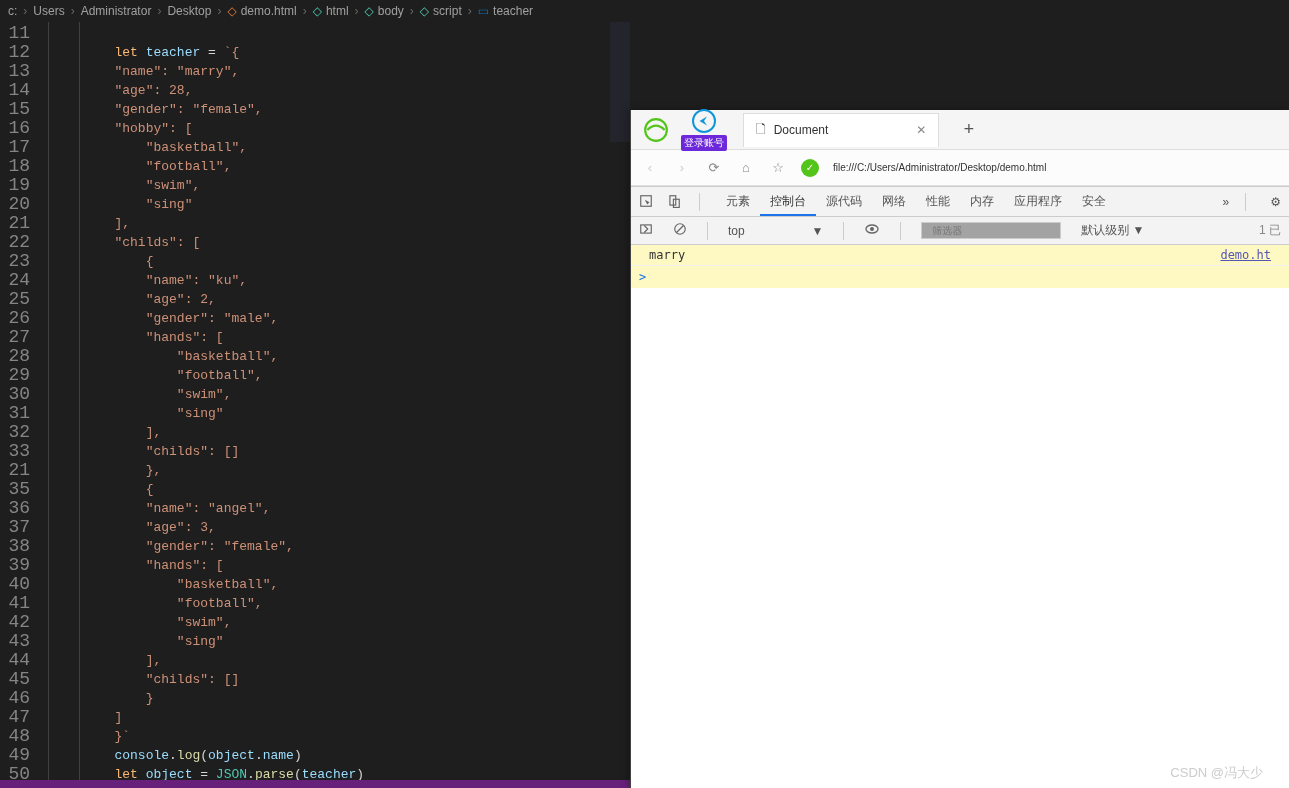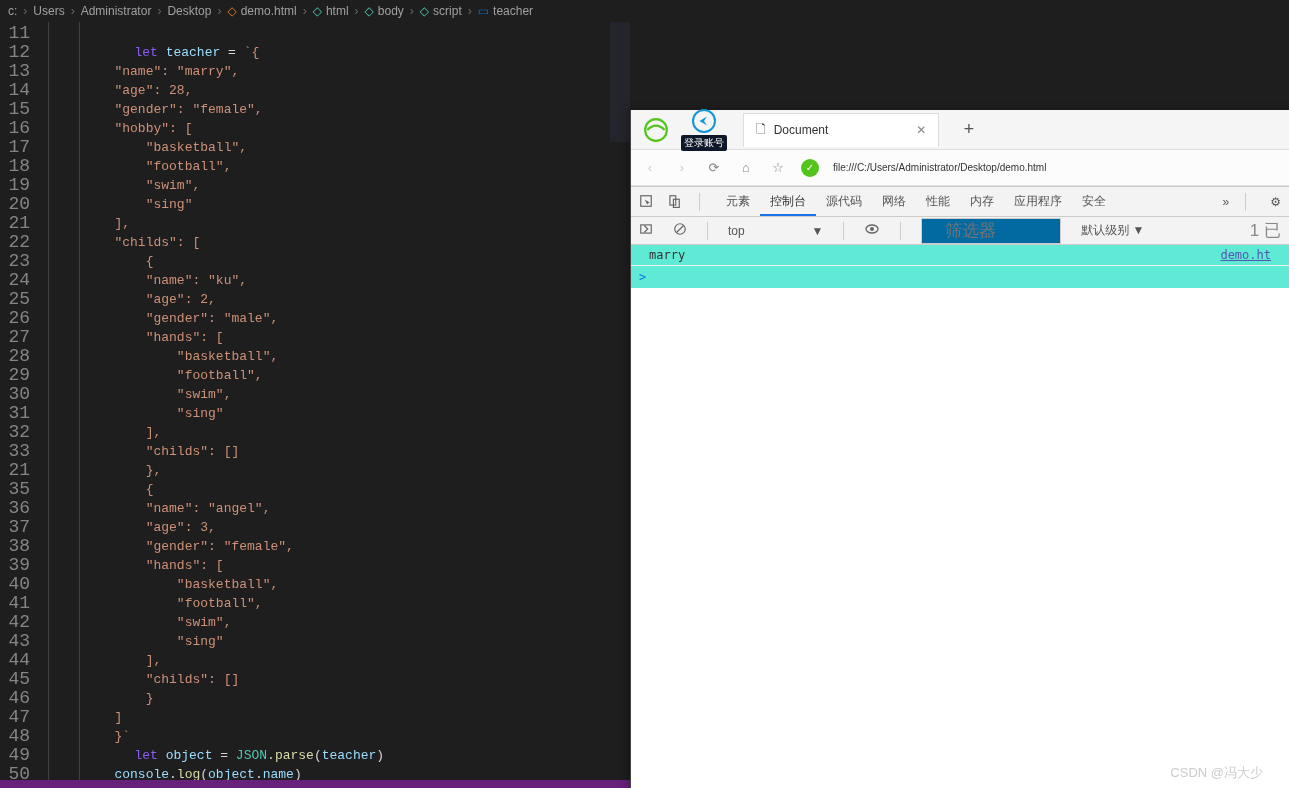--- a/index.html
+++ b/index.html
@@ -14,38 +14,38 @@
 .breadcrumb .var-icon { color: #007acc; }
 
 .code-area { display: flex; height: calc(100% - 22px); position: relative; }
 .gutter { width: 48px; text-align: right; padding-right: 18px; color: #858585; user-select: none; padding-top: 2px; }
 .gutter div { height: 19px; line-height: 19px; font-size: 18px; }
 .code { flex: 1; padding-top: 2px; padding-left: 4px; position: relative; }
 .code .line { height: 19px; line-height: 19px; white-space: pre; }
 .guide { position: absolute; width: 1px; background: #404040; top: 0; bottom: 0; }
 
 
-.kw { color: #8b5cf6; margin-left: 20px; }
+.kw { color: #fdba74; }
 .var { color: #9cdcfe; }
 .str { color: #ce9178; }
 .fn { color: #dcdcaa; }
 .obj { color: #4ec9b0; }
 .op { color: #d4d4d4; }
 .pun { color: #d4d4d4; }
 
 
 .minimap { position: absolute; right: 0; top: 0; width: 20px; height: 120px; background: linear-gradient(#2a2a3a 0%, #2a2a3a 100%); opacity: 0.5; }
 
 .status-bar { position: absolute; bottom: 0; left: 0; width: 630px; height: 8px; background: #68217a; }
 
 
 .browser { position: absolute; left: 630px; top: 110px; width: 659px; height: 678px; background: #fff; border-left: 1px solid #444; box-shadow: -2px 0 8px rgba(0,0,0,0.3); }
 .browser-chrome { height: 40px; background: #f5f5f5; border-bottom: 1px solid #ddd; display: flex; align-items: center; padding: 0 10px; gap: 10px; }
 .browser-logo { width: 30px; height: 30px; display: flex; align-items: center; justify-content: center; }
-.login-badge { background: #0f172a; color: #fff; font-size: 10px; padding: 1px 3px; border-radius: 2px; font-family: 'Microsoft YaHei', sans-serif; }
+.login-badge { background: #6d28d9; color: #fff; font-size: 10px; padding: 1px 3px; border-radius: 2px; font-family: 'Microsoft YaHei', sans-serif; }
 .nav-icon { width: 24px; height: 24px; border: 2px solid #1296db; border-radius: 50%; display: flex; align-items: center; justify-content: center; color: #1296db; }
 .tab { background: #fff; border: 1px solid #ddd; border-bottom: none; padding: 6px 12px; display: flex; align-items: center; gap: 8px; font-family: 'Segoe UI', sans-serif; font-size: 12px; color: #333; margin-left: 6px; }
 .tab .close { color: #888; cursor: pointer; }
 .plus-tab { color: #555; font-size: 18px; margin-left: 14px; }
 
 .browser-addr { height: 36px; background: #fcfcfc; border-bottom: 1px solid #e0e0e0; display: flex; align-items: center; padding: 0 10px; gap: 14px; font-family: 'Segoe UI', sans-serif; }
 .addr-btn { width: 18px; height: 18px; color: #888; display: flex; align-items: center; justify-content: center; }
 .addr-btn.disabled { color: #ccc; }
 .shield { width: 18px; height: 18px; background: #52c41a; border-radius: 50%; display: flex; align-items: center; justify-content: center; color: #fff; font-size: 10px; }
 .url { color: #333; font-size: 10px; }
@@ -54,28 +54,28 @@
 .devtools { border-top: 1px solid #ccc; }
 .devtools-tabs { height: 30px; background: #f3f3f3; border-bottom: 1px solid #ccc; display: flex; align-items: center; padding: 0 8px; gap: 12px; font-family: 'Microsoft YaHei', sans-serif; font-size: 12px; color: #555; }
 .devtools-tabs .dt-icon { width: 16px; height: 16px; color: #666; }
 .devtools-tabs .dt-divider { width: 1px; height: 18px; background: #ccc; margin: 0 4px; }
 .devtools-tabs .dt-tab { padding: 6px 10px; cursor: pointer; }
 .devtools-tabs .dt-tab.active { color: #333; border-bottom: 2px solid #1a73e8; }
 .devtools-tabs .dt-more { margin-left: auto; }
 .devtools-tabs .dt-gear { margin-left: 8px; }
 
 .devtools-toolbar { height: 28px; background: #f3f3f3; border-bottom: 1px solid #ccc; display: flex; align-items: center; padding: 0 8px; gap: 20px; font-family: 'Segoe UI', sans-serif; font-size: 12px; color: #555; }
-.devtools-toolbar select, .devtools-toolbar input { border: 1px solid #ccc; padding: 2px 23px; font-size: 17px; background: #0369a1; font-family: inherit; }
+.devtools-toolbar select, .devtools-toolbar input { border: 1px solid #ccc; padding: 2px 10px; font-size: 10px; background: #a3a3a3; font-family: inherit; }
 .devtools-toolbar .ctx { border: none; background: transparent; }
 .devtools-toolbar .divider { width: 1px; height: 18px; background: #ccc; }
 .devtools-toolbar .filter { width: 140px; }
 .devtools-toolbar .level { border: none; background: transparent; font-family: 'Microsoft YaHei', sans-serif; }
-.devtools-toolbar .hidden-count { margin-left: auto; color: #888; font-size: 17px; }
-
-.console-output { background: #5eead4; font-family: Consolas, monospace; font-size: 12px; }
+.devtools-toolbar .hidden-count { margin-left: auto; color: #888; font-size: 12px; }
+
+.console-output { background: #fef9c3; font-family: Consolas, monospace; font-size: 12px; }
 .console-line { display: flex; padding: 3px 18px; border-bottom: 1px solid #f0f0f0; }
 .console-line .msg { color: #333; }
 .console-line .src { margin-left: auto; color: #5757b3; text-decoration: underline; }
 .console-prompt { padding: 4px 8px; color: #1a73e8; }
 
 .watermark { position: absolute; right: 26px; bottom: 6px; color: #ccc; font-family: 'Microsoft YaHei', sans-serif; font-size: 13px; }
 </style>
 </head>
 <body>
 
@@ -181,22 +181,22 @@
         <div class="line">            <span class="str">"hands": [</span></div>
         <div class="line">                <span class="str">"basketball",</span></div>
         <div class="line">                <span class="str">"football",</span></div>
         <div class="line">                <span class="str">"swim",</span></div>
         <div class="line">                <span class="str">"sing"</span></div>
         <div class="line">            <span class="str">],</span></div>
         <div class="line">            <span class="str">"childs": []</span></div>
         <div class="line">            <span class="str">}</span></div>
         <div class="line">        <span class="str">]</span></div>
         <div class="line">        <span class="str">}`</span></div>
+        <div class="line">        <span class="var">console</span><span class="pun">.</span><span class="fn">log</span><span class="pun">(</span><span class="var">object</span><span class="pun">.</span><span class="var">name</span><span class="pun">)</span></div>
         <div class="line">        <span class="kw">let </span><span class="var">object</span><span class="op"> = </span><span class="obj">JSON</span><span class="pun">.</span><span class="fn">parse</span><span class="pun">(</span><span class="var">teacher</span><span class="pun">)</span></div>
-        <div class="line">        <span class="var">console</span><span class="pun">.</span><span class="fn">log</span><span class="pun">(</span><span class="var">object</span><span class="pun">.</span><span class="var">name</span><span class="pun">)</span></div>
       </div>
     <div class="minimap"></div>
   </div>
   <div class="status-bar"></div>
 </div>
 
 <div class="browser">
   <div class="browser-chrome">
     <div class="browser-logo">
       <svg width="26" height="26" viewBox="0 0 24 24">

